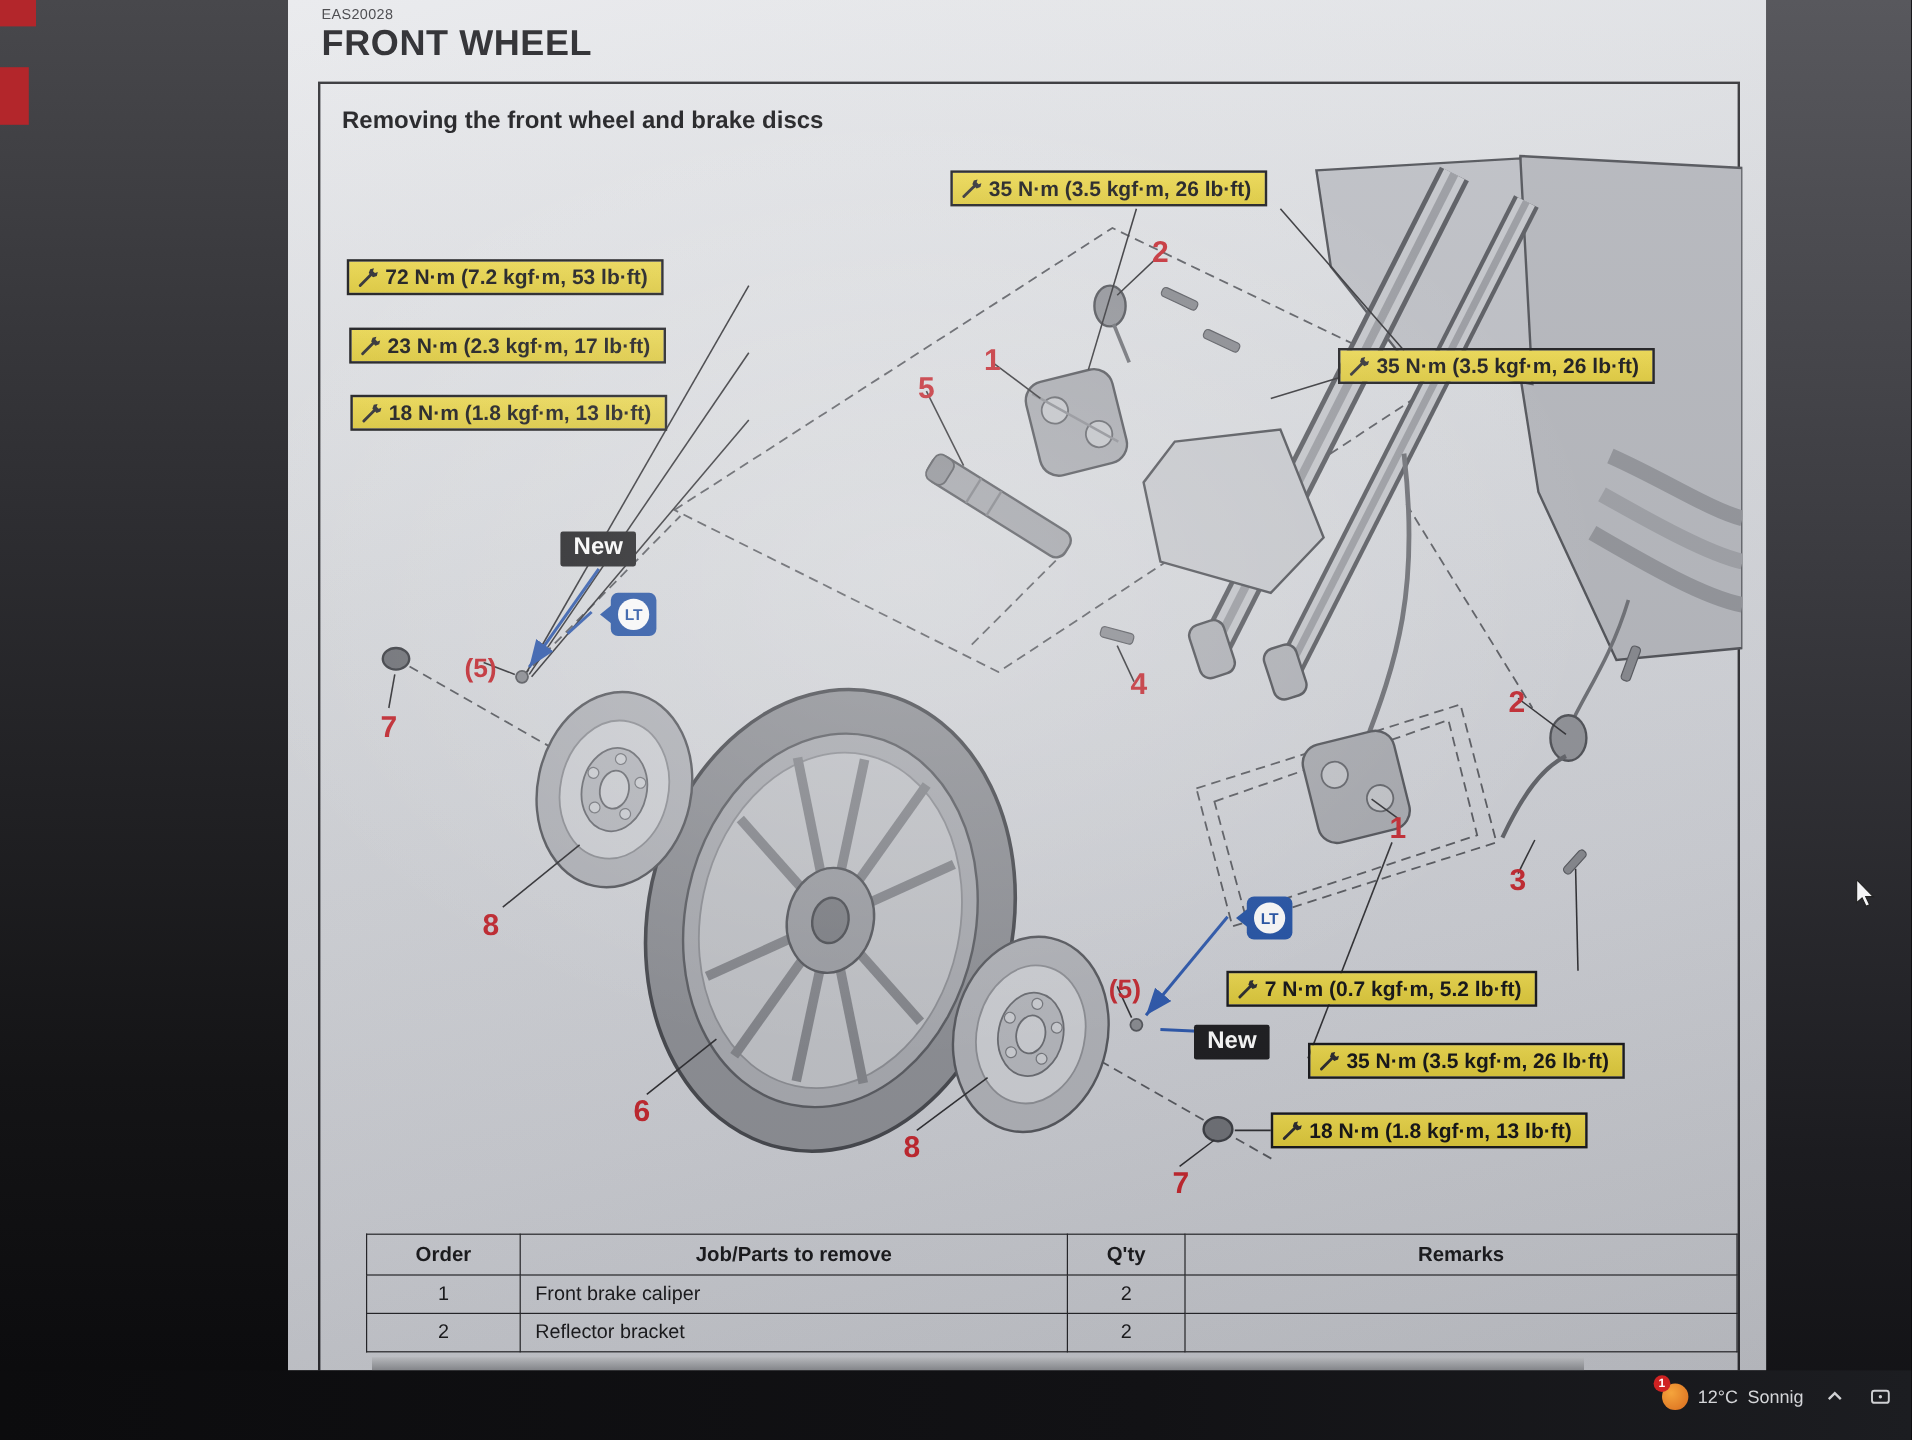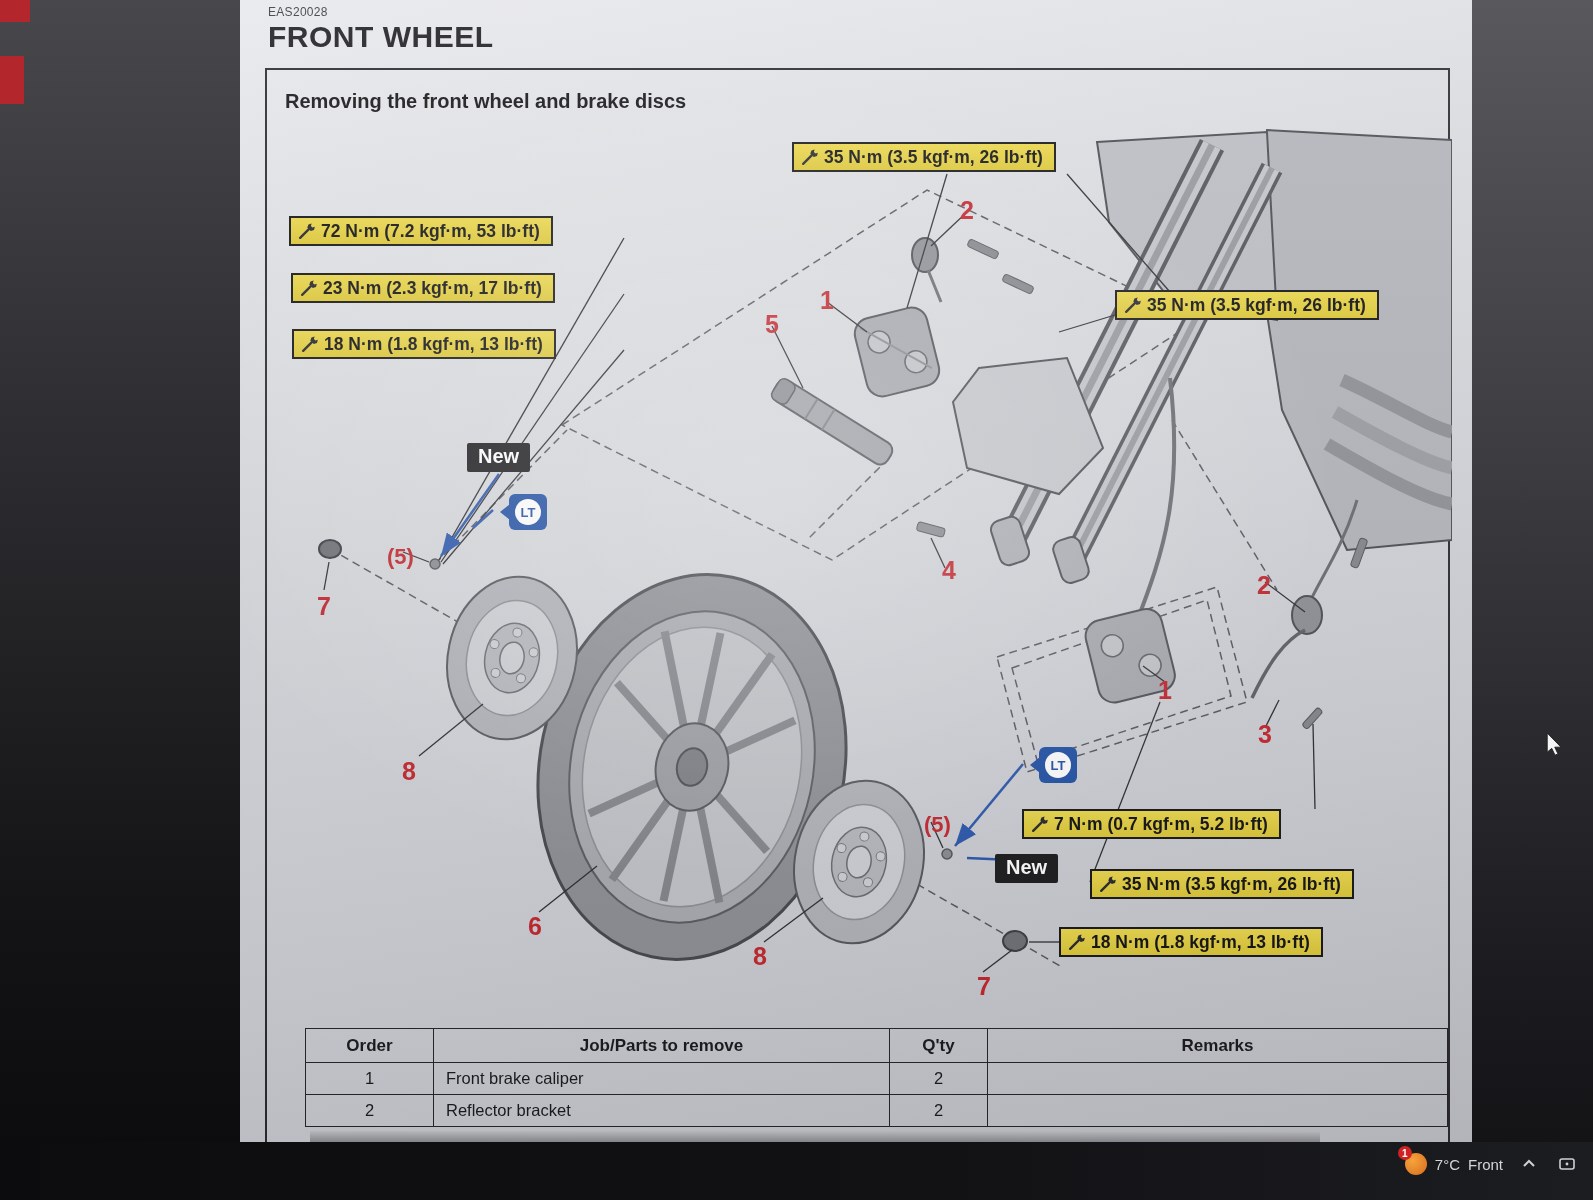--- a/index.html
+++ b/index.html
@@ -361,22 +361,22 @@
   </div>
 
   <div class="right-bezel"></div>
   <div class="bottom-bar"></div>
 
   <div class="taskbar">
     <div class="weather">
       <div class="weather-icon">
         <div class="weather-badge">1</div>
       </div>
-      <span>7°C</span>
-      <span>Front</span>
+      <span>12°C</span>
+      <span>Sonnig</span>
     </div>
     <div class="tb-icon">
       <svg width="16" height="16" viewBox="0 0 16 16">
           <polyline points="3,10 8,5 13,10" stroke="#cfd0d3" stroke-width="2" fill="none"></polyline>
         </svg>
     </div>
     <div class="tb-icon">
       <svg width="18" height="18" viewBox="0 0 18 18">
           <rect x="2" y="4" width="14" height="10" rx="2" stroke="#cfd0d3" stroke-width="1.6" fill="none"></rect>
           <circle cx="9" cy="9" r="1.4" fill="#cfd0d3"></circle>

